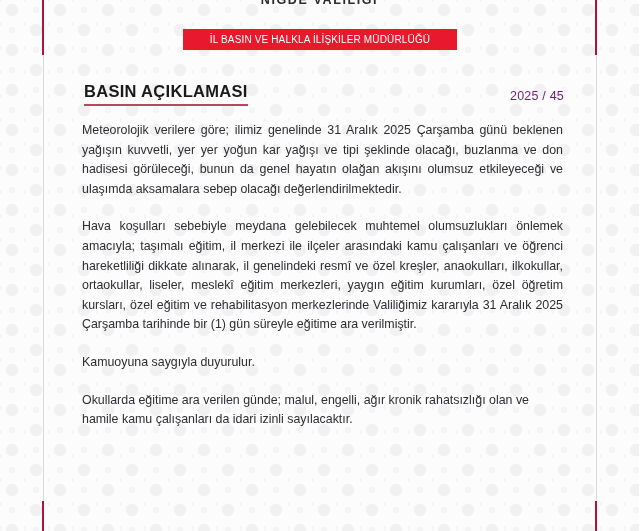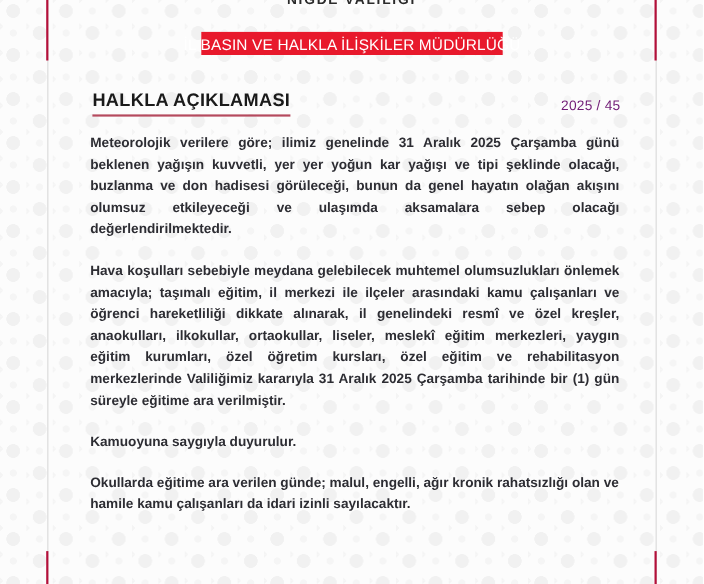--- a/index.html
+++ b/index.html
@@ -75,21 +75,21 @@
 
   
   #dept-banner {
     position: absolute;
     top: 29px;
     left: 183px;
     width: 274px;
     height: 21px;
     background: #e8192c;
     color: #ffffff;
-    font-size: 14px;
+    font-size: 10px;
     font-weight: normal;
     letter-spacing: 0.15px;
     display: flex;
     align-items: center;
     justify-content: center;
     white-space: nowrap;
   }
 
   
   #title-row {
@@ -121,21 +121,20 @@
   #body-text {
     position: absolute;
     top: 121px;
     left: 82px;
     width: 481px;
     color: #2d2d33;
     font-size: 12.4px;
     line-height: 19.6px;
     text-align: justify;
     text-justify: inter-word;
-    font-weight: bold;
   }
   #body-text p {
     margin: 0 0 18px 0;
   }
   #body-text p:last-child {
     margin-bottom: 0;
     text-align: left;
   }
   #body-text p.no-justify {
     text-align: left;
@@ -154,21 +153,21 @@
   <div class="rule-red left-top"></div>
   <div class="rule-red right-top"></div>
   <div class="rule-red left-bottom"></div>
   <div class="rule-red right-bottom"></div>
 
   <div id="org-title">NİĞDE VALİLİĞİ</div>
 
   <div id="dept-banner">İL BASIN VE HALKLA İLİŞKİLER MÜDÜRLÜĞÜ</div>
 
   <div id="title-row">
-    <div id="doc-title">HALKLA AÇIKLAMASI</div>
+    <div id="doc-title">BASIN AÇIKLAMASI</div>
     <div id="doc-number">2025 / 45</div>
   </div>
 
   <div id="body-text">
     <p>Meteorolojik verilere göre; ilimiz genelinde 31 Aralık 2025 Çarşamba günü beklenen yağışın kuvvetli, yer yer yoğun kar yağışı ve tipi şeklinde olacağı, buzlanma ve don hadisesi görüleceği, bunun da genel hayatın olağan akışını olumsuz etkileyeceği ve ulaşımda aksamalara sebep olacağı değerlendirilmektedir.</p>
     <p>Hava koşulları sebebiyle meydana gelebilecek muhtemel olumsuzlukları önlemek amacıyla; taşımalı eğitim, il merkezi ile ilçeler arasındaki kamu çalışanları ve öğrenci hareketliliği dikkate alınarak, il genelindeki resmî ve özel kreşler, anaokulları, ilkokullar, ortaokullar, liseler, meslekî eğitim merkezleri, yaygın eğitim kurumları, özel öğretim kursları, özel eğitim ve rehabilitasyon merkezlerinde Valiliğimiz kararıyla 31 Aralık 2025 Çarşamba tarihinde bir (1) gün süreyle eğitime ara verilmiştir.</p>
     <p class="no-justify">Kamuoyuna saygıyla duyurulur.</p>
     <p class="no-justify">Okullarda eğitime ara verilen günde; malul, engelli, ağır kronik rahatsızlığı olan ve hamile kamu çalışanları da idari izinli sayılacaktır.</p>
   </div>
 

